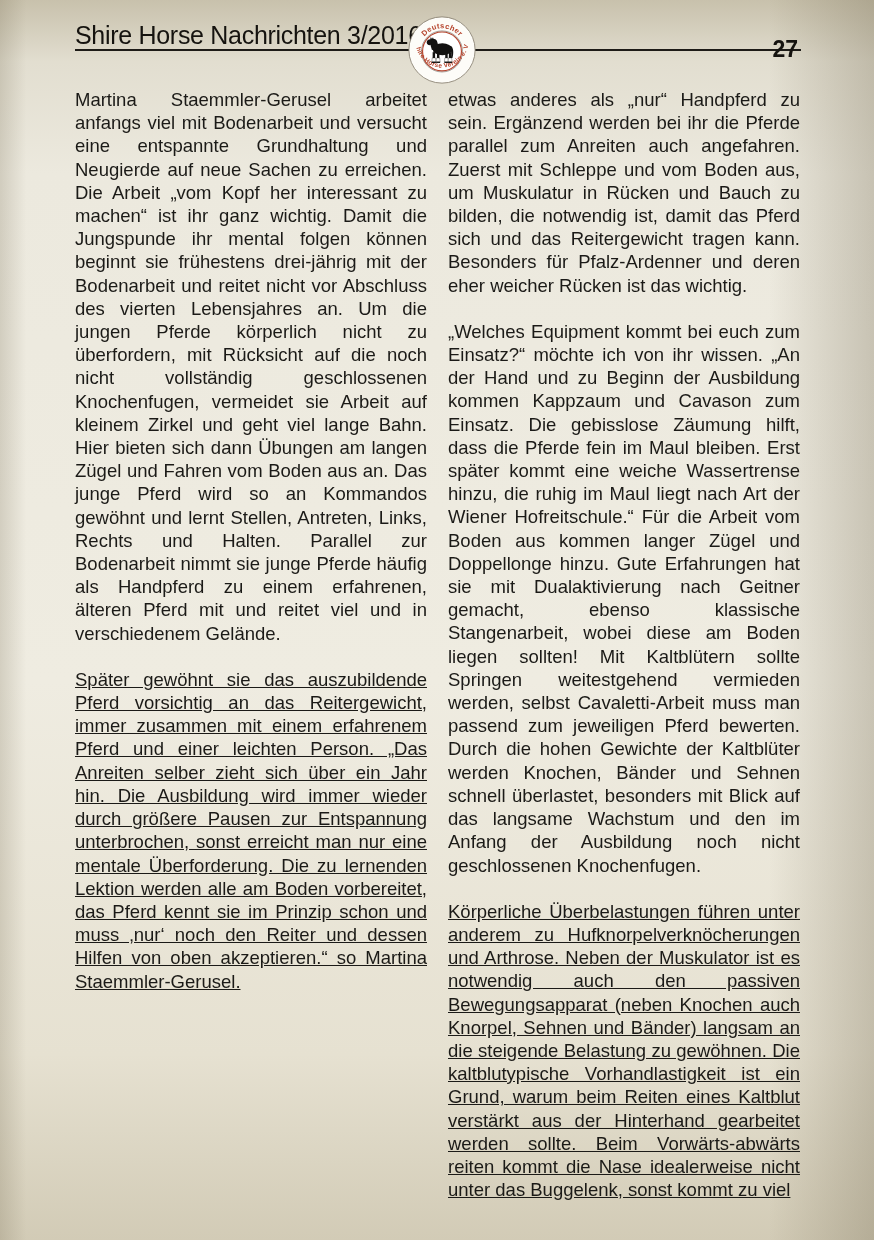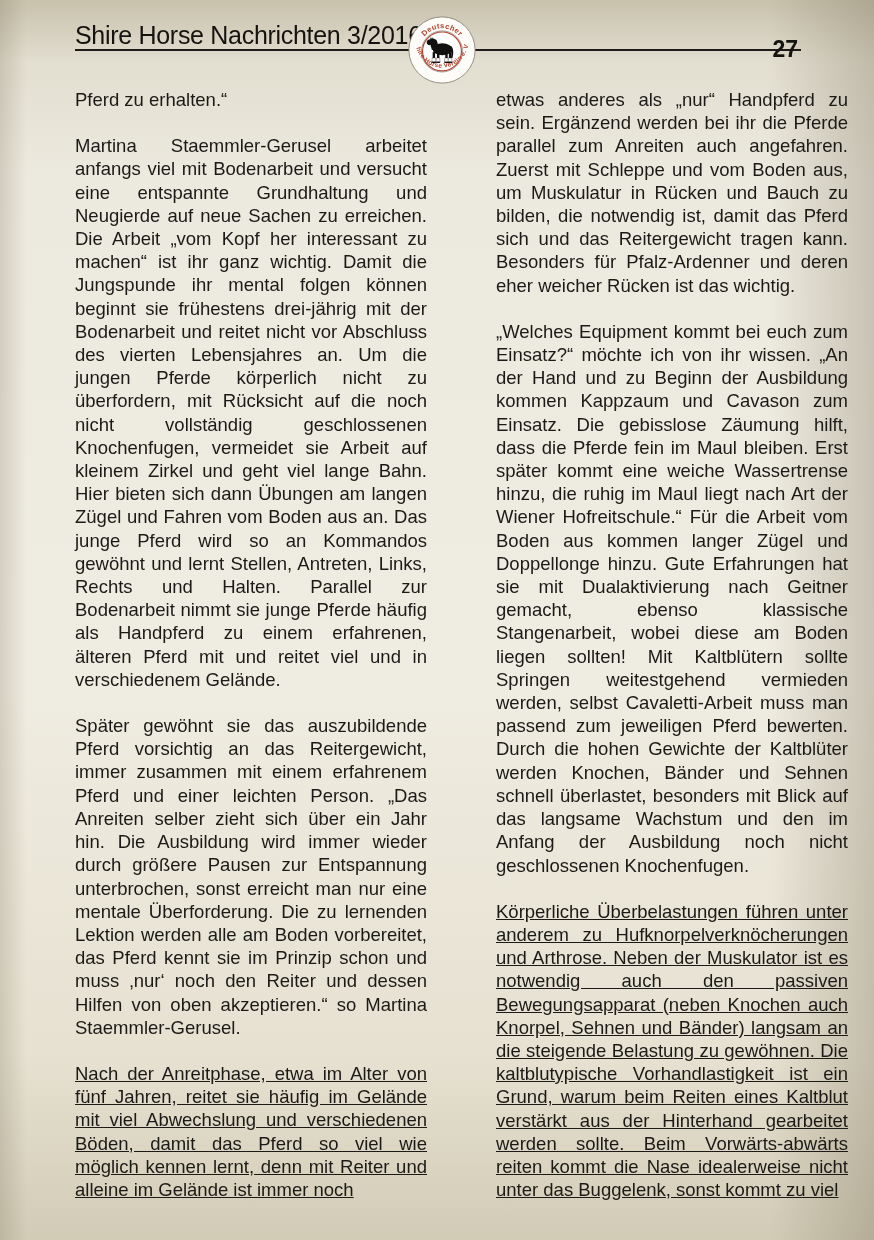--- a/index.html
+++ b/index.html
@@ -31,21 +31,21 @@
     position:absolute;left:406px;top:14px;width:72px;height:72px;
   }
   
   .col{
     position:absolute;top:88px;
     font-size:18.5px;line-height:23.2px;
     text-align:justify;
     color:#1b1a17;
   }
   .col-left{left:75px;width:352px;}
-  .col-right{left:448px;width:352px;margin-left:48px;}
+  .col-right{left:448px;width:352px;}
   .para{margin:0 0 23px 0;}
   .para:last-child{margin-bottom:0;text-decoration:underline;}
 </style>
 </head>
 <body>
 
 <div class="page">
 
   <div class="hdr-title">Shire Horse Nachrichten 3/2016</div>
   <div class="hdr-rule"></div>
@@ -88,24 +88,22 @@
 
       <path d="M-17,-15.5 C-14,-18.5 -9,-18 -7,-14.5 L-4,-4 L-14,-2 L-16,-9 Z" fill="#121110"></path>
       <path d="M-21,-14 C-22,-11.5 -20.5,-9 -17.5,-8.5 L-14.5,-9.5 L-15,-16.5 C-17,-17.5 -20,-16.5 -21,-14 Z" fill="#121110"></path>
 
       <path d="M-16.5,-16.5 L-15.5,-20 L-13.8,-16.8 Z" fill="#121110"></path>
       <path d="M-14,-16.8 L-12.6,-19.8 L-11.4,-16.4 Z" fill="#121110"></path>
     </g>
   </svg>
 
   <div class="col col-left">
-      <p class="para">Pferd zu erhalten.“</p>
       <p class="para">Martina Staemmler-Gerusel arbeitet anfangs viel mit Bodenarbeit und versucht eine entspannte Grundhaltung und Neugierde auf neue Sachen zu erreichen. Die Arbeit „vom Kopf her interessant zu machen“ ist ihr ganz wichtig. Damit die Jungspunde ihr mental folgen können beginnt sie frühestens drei-jährig mit der Bodenarbeit und reitet nicht vor Abschluss des vierten Lebensjahres an. Um die jungen Pferde körperlich nicht zu überfordern, mit Rücksicht auf die noch nicht vollständig geschlossenen Knochenfugen, vermeidet sie Arbeit auf kleinem Zirkel und geht viel lange Bahn. Hier bieten sich dann Übungen am langen Zügel und Fahren vom Boden aus an. Das junge Pferd wird so an Kommandos gewöhnt und lernt Stellen, Antreten, Links, Rechts und Halten. Parallel zur Bodenarbeit nimmt sie junge Pferde häufig als Handpferd zu einem erfahrenen, älteren Pferd mit und reitet viel und in verschiedenem Gelände.</p>
       <p class="para">Später gewöhnt sie das auszubildende Pferd vorsichtig an das Reitergewicht, immer zusammen mit einem erfahrenem Pferd und einer leichten Person. „Das Anreiten selber zieht sich über ein Jahr hin. Die Ausbildung wird immer wieder durch größere Pausen zur Entspannung unterbrochen, sonst erreicht man nur eine mentale Überforderung. Die zu lernenden Lektion werden alle am Boden vorbereitet, das Pferd kennt sie im Prinzip schon und muss ‚nur‘ noch den Reiter und dessen Hilfen von oben akzeptieren.“ so Martina Staemmler-Gerusel.</p>
-      <p class="para">Nach der Anreitphase, etwa im Alter von fünf Jahren, reitet sie häufig im Gelände mit viel Abwechslung und verschiedenen Böden, damit das Pferd so viel wie möglich kennen lernt, denn mit Reiter und alleine im Gelände ist immer noch</p>
     </div>
   <div class="col col-right">
       <p class="para">etwas anderes als „nur“ Handpferd zu sein. Ergänzend werden bei ihr die Pferde parallel zum Anreiten auch angefahren. Zuerst mit Schleppe und vom Boden aus, um Muskulatur in Rücken und Bauch zu bilden, die notwendig ist, damit das Pferd sich und das Reitergewicht tragen kann. Besonders für Pfalz-Ardenner und deren eher weicher Rücken ist das wichtig.</p>
       <p class="para">„Welches Equipment kommt bei euch zum Einsatz?“ möchte ich von ihr wissen. „An der Hand und zu Beginn der Ausbildung kommen Kappzaum und Cavason zum Einsatz. Die gebisslose Zäumung hilft, dass die Pferde fein im Maul bleiben. Erst später kommt eine weiche Wassertrense hinzu, die ruhig im Maul liegt nach Art der Wiener Hofreitschule.“ Für die Arbeit vom Boden aus kommen langer Zügel und Doppellonge hinzu. Gute Erfahrungen hat sie mit Dualaktivierung nach Geitner gemacht, ebenso klassische Stangenarbeit, wobei diese am Boden liegen sollten! Mit Kaltblütern sollte Springen weitestgehend vermieden werden, selbst Cavaletti-Arbeit muss man passend zum jeweiligen Pferd bewerten. Durch die hohen Gewichte der Kaltblüter werden Knochen, Bänder und Sehnen schnell überlastet, besonders mit Blick auf das langsame Wachstum und den im Anfang der Ausbildung noch nicht geschlossenen Knochenfugen.</p>
       <p class="para">Körperliche Überbelastungen führen unter anderem zu Hufknorpelverknöcherungen und Arthrose. Neben der Muskulator ist es notwendig auch den passiven Bewegungsapparat (neben Knochen auch Knorpel, Sehnen und Bänder) langsam an die steigende Belastung zu gewöhnen. Die kaltblutypische Vorhandlastigkeit ist ein Grund, warum beim Reiten eines Kaltblut verstärkt aus der Hinterhand gearbeitet werden sollte. Beim Vorwärts-abwärts reiten kommt die Nase idealerweise nicht unter das Buggelenk, sonst kommt zu viel</p>
     </div>
 
 </div>
 
 </body></html>

